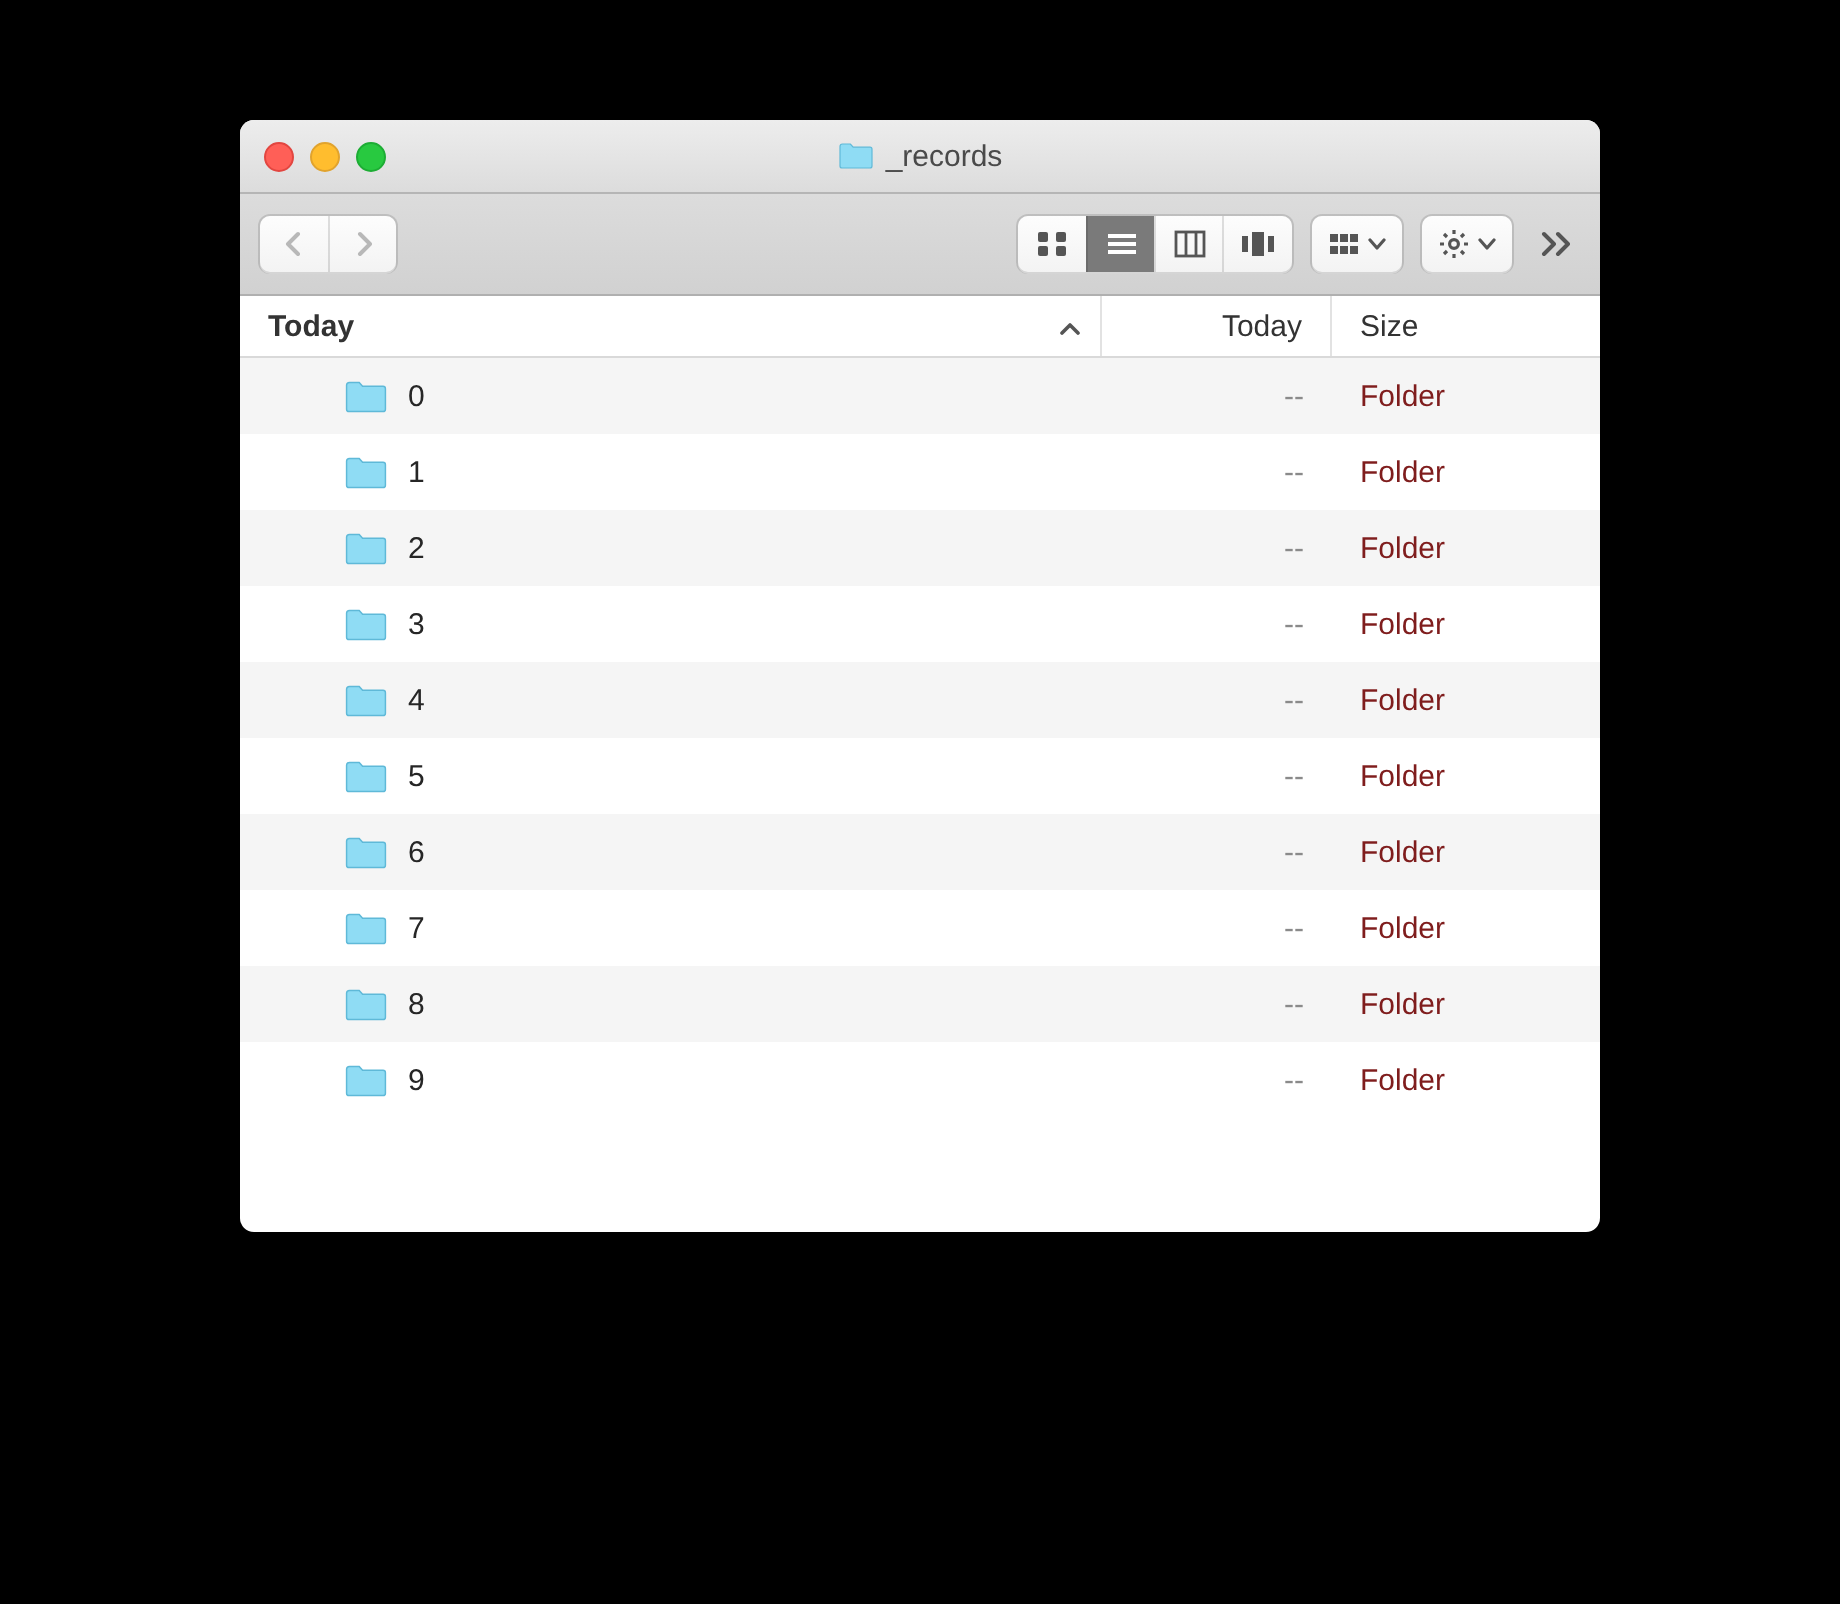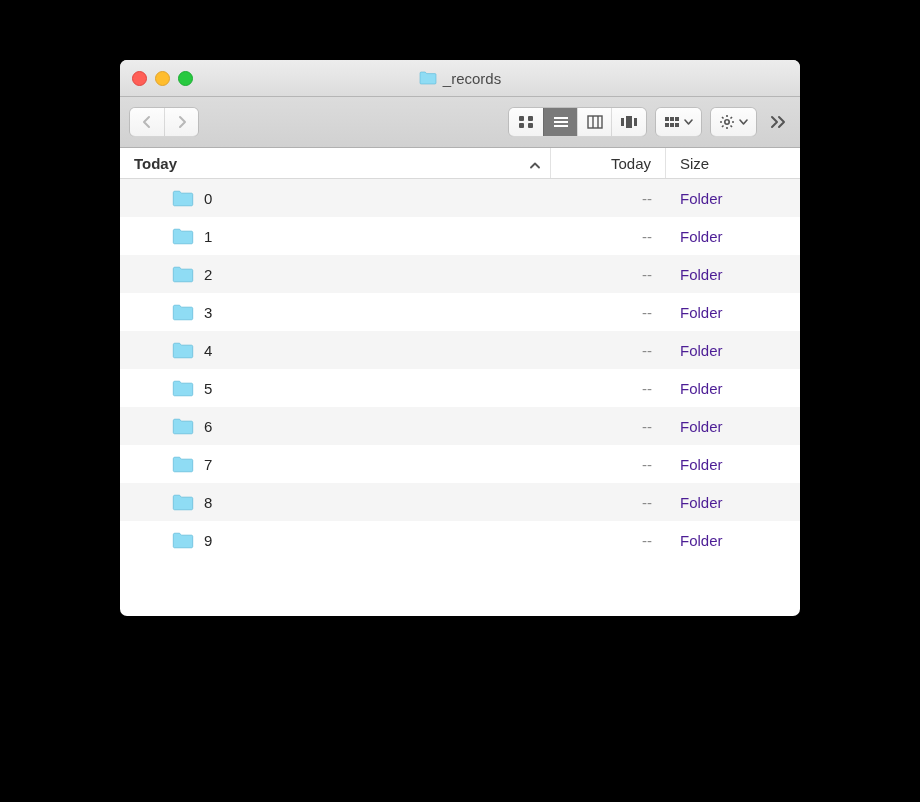--- a/index.html
+++ b/index.html
@@ -157,21 +157,21 @@
   }
   .cell-size {
     width:100px;
     text-align:right;
     padding-right:14px;
     color:#8a8a8a;
   }
   .cell-kind {
     width:120px;
     padding-left:14px;
-    color:#4c1d95;
+    color:#7f1d1d;
   }
 </style>
 </head>
 <body>
 
 <div class="window">
 
   <div class="titlebar">
     <div class="traffic">
       <div class="tl red"></div>

